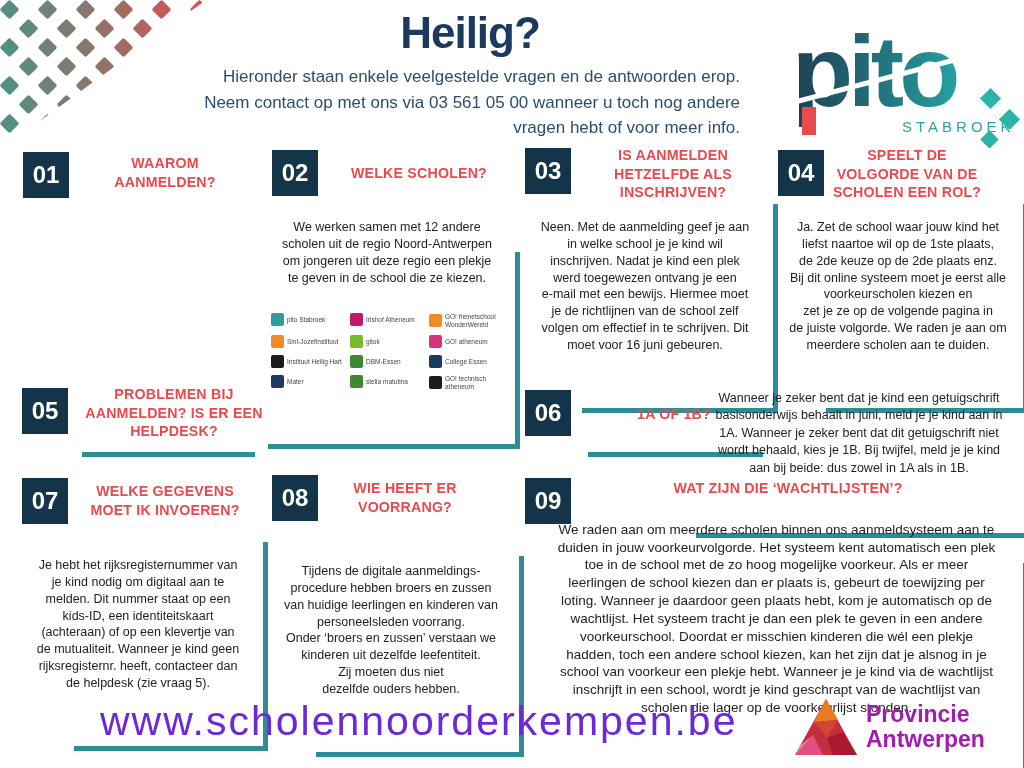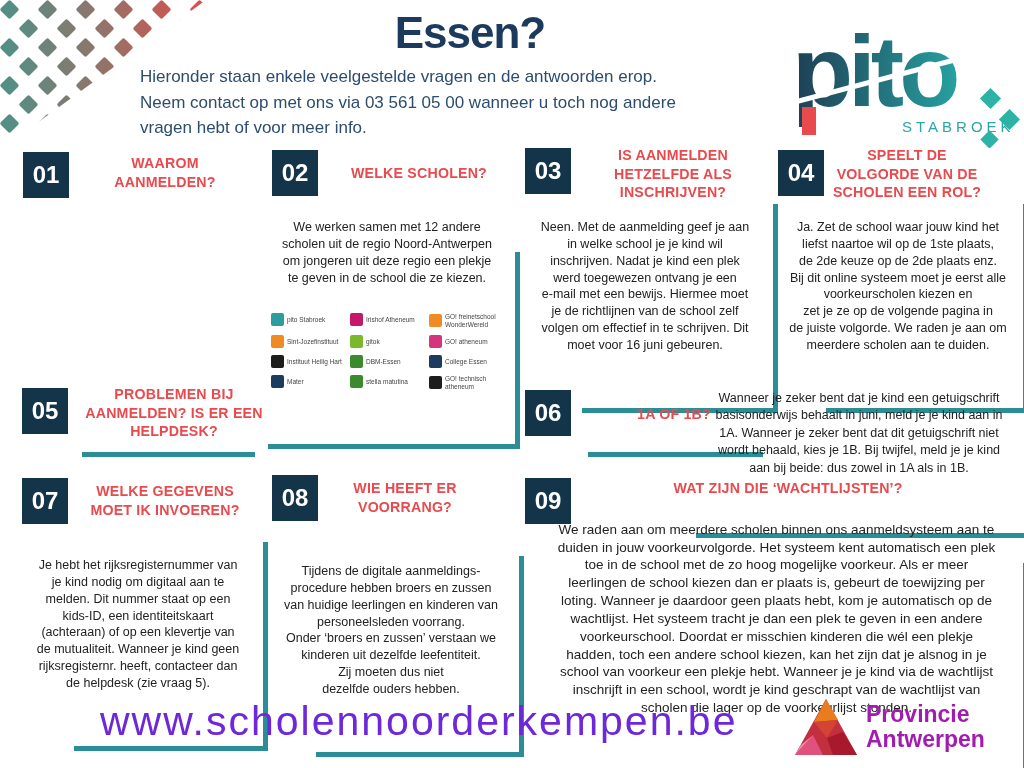--- a/index.html
+++ b/index.html
@@ -3,21 +3,21 @@
 <meta charset="utf-8">
 <style>
   *{margin:0;padding:0;box-sizing:border-box}
   html,body{background:#fff}
   body{font-family:"Liberation Sans",sans-serif;color:#222}
   .page{position:relative;width:1024px;height:768px;background:#fff;overflow:hidden}
 
   
   .main-title{position:absolute;top:8px;left:270px;width:400px;text-align:center;
     font-size:44px;font-weight:bold;color:#1b3a5d;letter-spacing:-1px}
-  .subtitle{position:absolute;top:64px;left:140px;width:600px;text-align:left;
+  .subtitle{position:absolute;top:64px;left:140px;width:600px;text-align:right;
     font-size:17px;line-height:1.5;color:#2c4d6e;white-space:pre-line}
 
   
   .corner{position:absolute;top:0;left:0}
   .pito{position:absolute;top:6px;left:786px}
 
   
   .numbox{position:absolute;width:46px;height:46px;background:#14344a;color:#fff;
     display:flex;align-items:center;justify-content:center;font-size:24px;font-weight:bold}
   .qtitle{position:absolute;display:flex;align-items:center;justify-content:center;text-align:center;
@@ -82,21 +82,21 @@
         <rect x="2.5" y="2.5" width="14" height="14" rx="2" transform="rotate(45 9.5 9.5)" fill="white"></rect>
         <rect x="21.5" y="21.5" width="14" height="14" rx="2" transform="rotate(45 28.5 28.5)" fill="white"></rect>
       </pattern>
       <mask id="dmask">
           <rect width="208" height="150" fill="url(#dm)"></rect>
         </mask>
     </defs>
     <polygon points="0,0 206,0 0,150" fill="url(#cg)" mask="url(#dmask)"></polygon>
   </svg>
 
-  <h1 class="main-title">Essen?</h1>
+  <h1 class="main-title">Heilig?</h1>
   <p class="subtitle">Hieronder staan enkele veelgestelde vragen en de antwoorden erop.
 Neem contact op met ons via 03 561 05 00 wanneer u toch nog andere
 vragen hebt of voor meer info.</p>
 
   <svg class="pito" width="234" height="142" viewBox="0 0 234 142">
     <defs>
       <linearGradient id="pg" x1="0" y1="0" x2="1" y2="0">
         <stop offset="0" stop-color="#1e3e54"></stop>
         <stop offset="1" stop-color="#27a0a0"></stop>
       </linearGradient>

